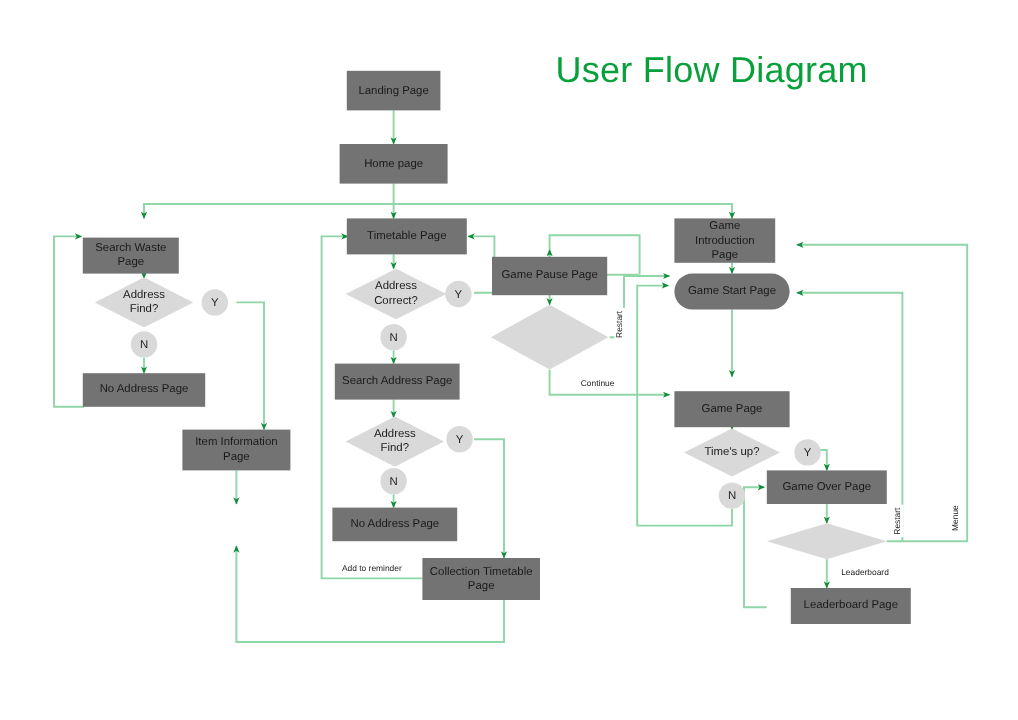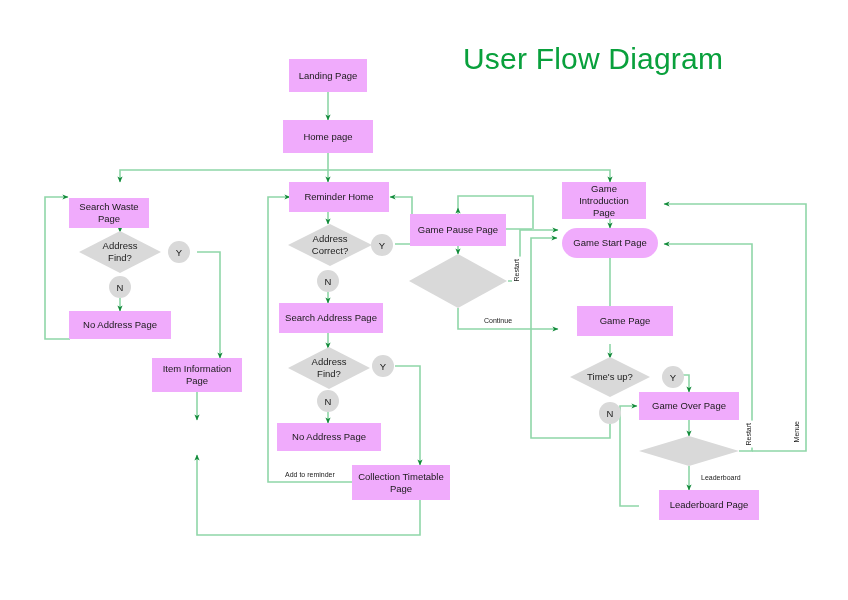--- a/index.html
+++ b/index.html
@@ -33,21 +33,21 @@
     position: absolute;
     color: #09a03c;
     font-weight: normal;
     font-size: 30px;
     letter-spacing: 0.2px;
     white-space: nowrap;
   }
   .node {
     position: absolute;
     box-sizing: border-box;
-    background: #f0abfc;
+    background: #737373;
     color: #1a1a1a;
     font-size: 9.5px;
     line-height: 12px;
     display: flex;
     align-items: center;
     justify-content: center;
     text-align: center;
     padding: 2px 4px;
   }
   .diamond {
@@ -227,21 +227,21 @@
     <span class="nlabel">No Address Page</span>
   </div>
 
   <div class="node" style="left:152px; top:358px; width:90px; height:34px;">
     <span class="nlabel">Item Information
 Page</span>
   </div>
 
 
   <div class="node" style="left:289px; top:182px; width:100px; height:30px;">
-    <span class="nlabel">Reminder Home</span>
+    <span class="nlabel">Timetable Page</span>
   </div>
 
   <div class="diamond" style="left:288px; top:224px; width:84px; height:42px;">
     <span class="dshape"></span>
     <span class="dlabel">Address
 Correct?</span>
   </div>
 
   <div class="badge" style="left:371px; top:234px; width:22px; height:22px;">
     <span>Y</span>
@@ -289,21 +289,21 @@
 
   <div class="node" style="left:562px; top:182px; width:84px; height:37px;">
     <span class="nlabel">Game Introduction
 Page</span>
   </div>
 
   <div class="node" style="left:562px; top:228px; width:96px; height:30px;border-radius:15px;">
     <span class="nlabel">Game Start Page</span>
   </div>
 
-  <div class="node" style="left:562px; top:306px; width:96px; height:30px;margin-left:15px;">
+  <div class="node" style="left:562px; top:326px; width:96px; height:30px;">
     <span class="nlabel">Game Page</span>
   </div>
 
   <div class="diamond" style="left:570px; top:357px; width:80px; height:40px;align-items:center;">
     <span class="dshape"></span>
     <span class="dlabel">Time's up?</span>
   </div>
 
   <div class="badge" style="left:662px; top:366px; width:22px; height:22px;">
     <span>Y</span>

